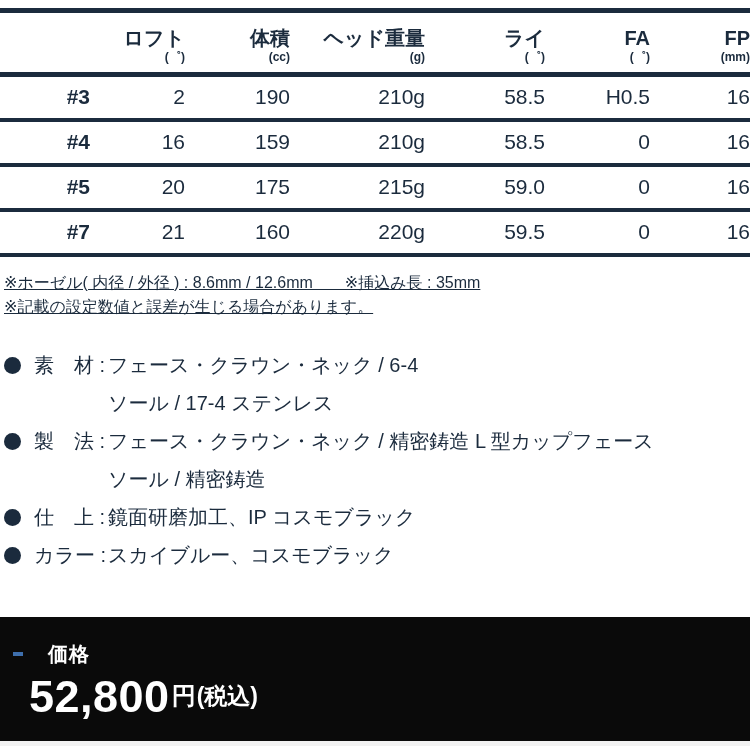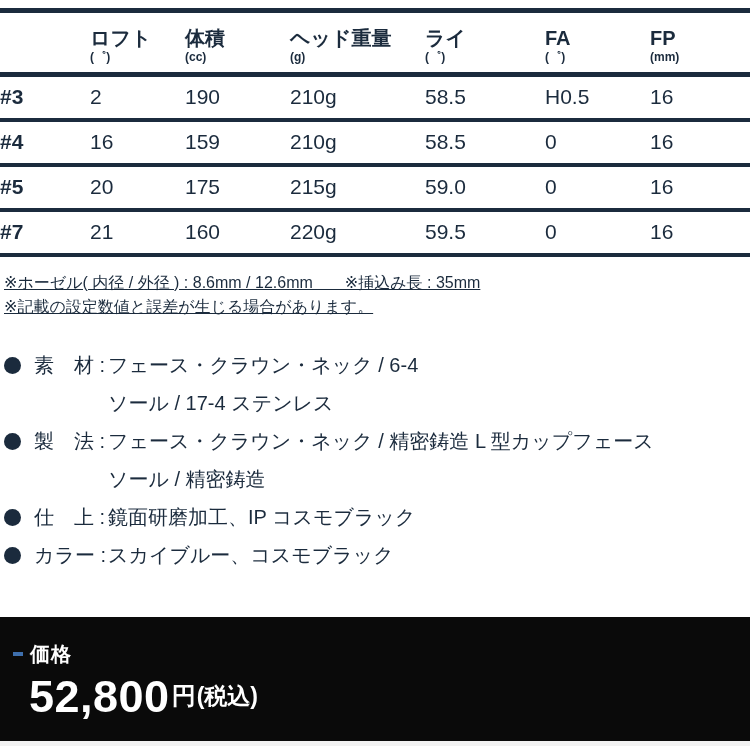--- a/index.html
+++ b/index.html
@@ -15,21 +15,21 @@
   
   .spec-table {
     width: 750px;
     border-collapse: collapse;
     table-layout: fixed;
     margin-top: 8px;
     border-top: 5px solid #1b2b3d;
   }
   .spec-table thead tr { border-bottom: 5px solid #1b2b3d; }
   .spec-table tbody tr { border-bottom: 4px solid #1b2b3d; height: 45px; }
-  .spec-table th, .spec-table td { text-align: left; vertical-align: middle; }
+  .spec-table th, .spec-table td { text-align: right; vertical-align: middle; }
   .spec-table thead th { height: 64px; padding-top: 4px; }
   .h-label { font-size: 20px; font-weight: bold; line-height: 24px; }
   .h-unit  { font-size: 12px; font-weight: bold; line-height: 14px; }
   .club-cell { font-size: 21px; font-weight: bold; }
   .val-cell  { font-size: 21px; font-weight: normal; }
 
   
   .notes { margin: 14px 0 0 4px; font-size: 16px; line-height: 24px; text-decoration: underline; }
 
   
@@ -42,21 +42,21 @@
   .cont { padding-left: 104px; }
 
   
   .price-bar {
     margin-top: 42px;
     height: 124px;
     background: #0a0a0a;
     color: #ffffff;
     padding: 24px 0 0 13px;
   }
-  .price-label-row { display: flex; align-items: center; }
+  .price-label-row { display: flex; align-items: center; gap: 18px; }
   .price-marker { width: 10px; height: 4px; background: #3e6fad; margin-right: 7px; }
   .price-label { font-size: 20px; font-weight: bold; letter-spacing: 1px; }
   .price-amount-row { display: flex; align-items: center; margin-left: 16px; margin-top: 5px; }
   .price-amount { font-size: 45px; font-weight: bold; line-height: 1.05; letter-spacing: 0.5px; }
   .price-yen { font-size: 24px; font-weight: bold; margin-left: 2px; }
   .price-tax { font-size: 23px; font-weight: bold; margin-left: 1px; }
   .bottom-strip { height: 5px; background: #f2f2f2; }
 </style>
 </head>
 <body>

